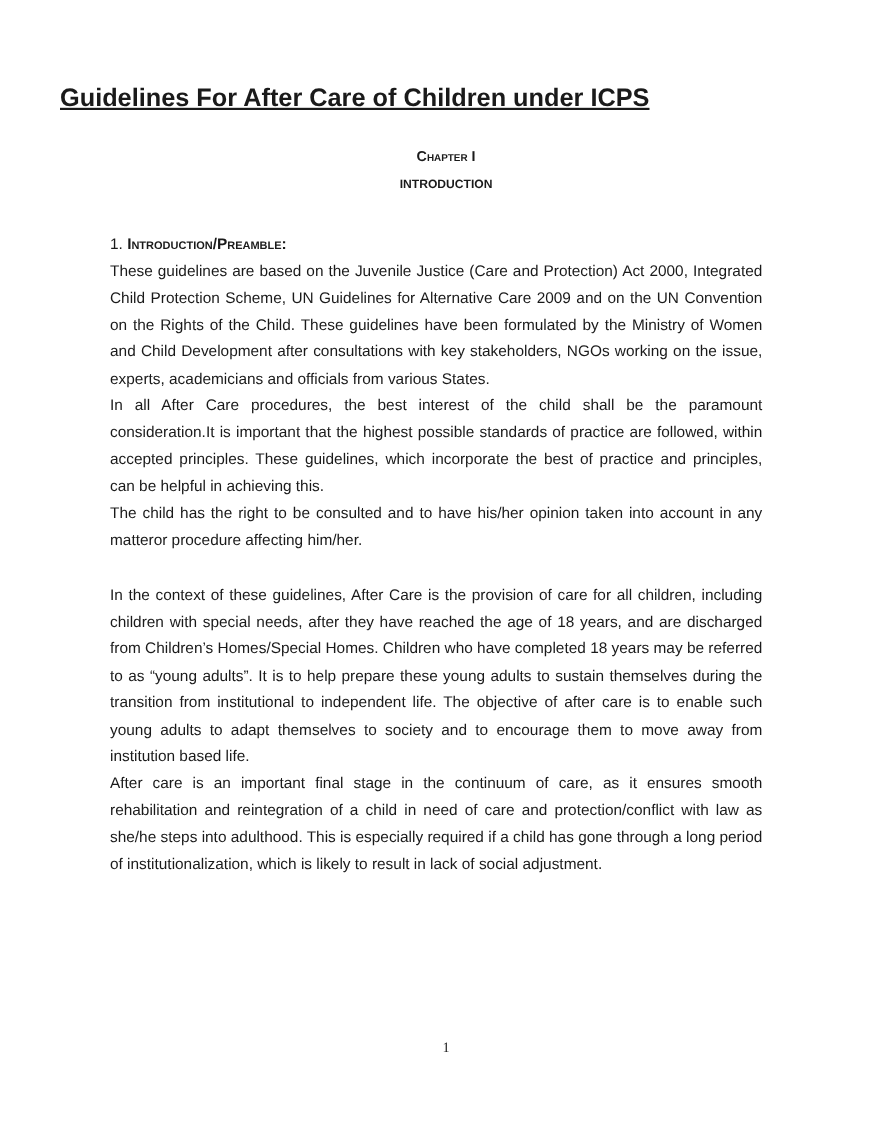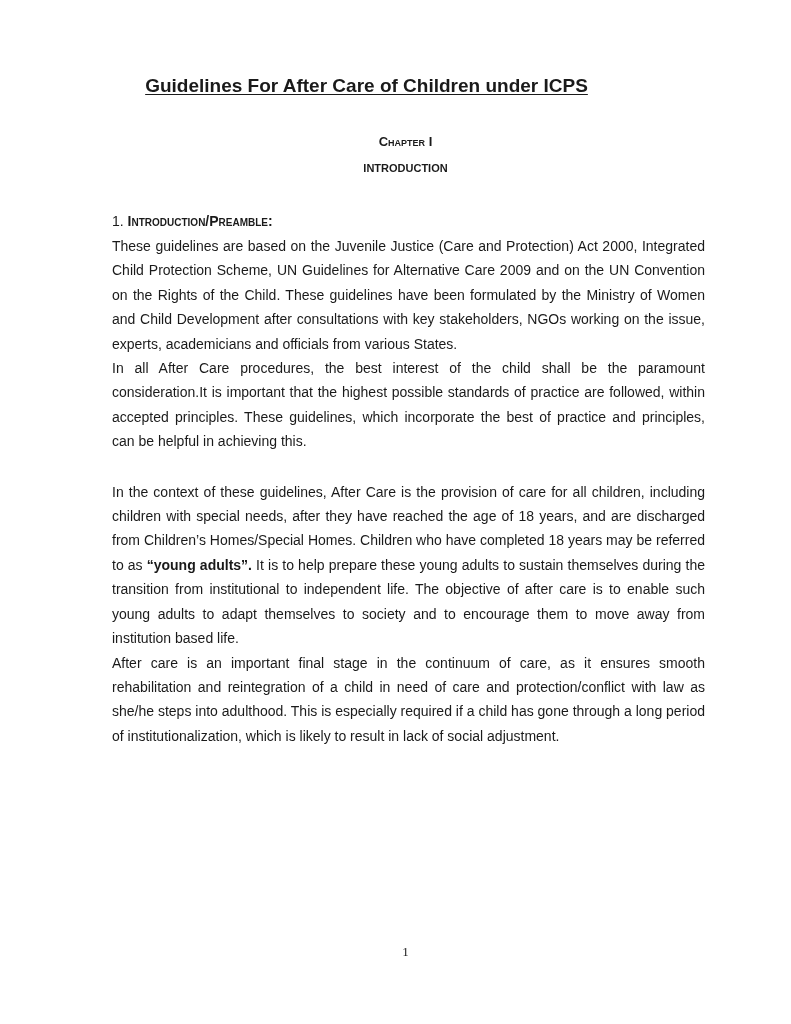--- a/index.html
+++ b/index.html
@@ -1,44 +1,45 @@
 <!DOCTYPE html>
 <html><head>
   <meta charset="utf-8">
   <style>
     html, body { margin: 0; padding: 0; background: #ffffff; }
     body { width: 791px; height: 1024px; position: relative; overflow: hidden; font-family: "Liberation Sans", sans-serif; color: #1a1a1a; }
     .page { position: absolute; left: 0; top: 0; width: 791px; height: 1024px; background: #fff; }
-    .title { position: absolute; top: 75px; left: 0; width: 645px; text-align: center; font-size: 19px; font-weight: bold; text-decoration: underline; text-underline-offset: 2px; padding-left: 44px; }
+    .title { position: absolute; top: 75px; left: 0; width: 645px; text-align: center; font-size: 23px; font-weight: bold; text-decoration: underline; text-underline-offset: 2px; }
     .chapter { position: absolute; top: 134px; left: 0; width: 811px; text-align: center; font-size: 13px; font-weight: bold; font-variant: small-caps; }
     .intro { position: absolute; top: 162px; left: 0; width: 811px; text-align: center; font-size: 11px; font-weight: bold; }
-    .content { position: absolute; left: 112px; top: 208px; width: 593px; font-size: 14px; line-height: 24.4px; }
+    .content { position: absolute; left: 100px; top: 208px; width: 593px; font-size: 14px; line-height: 24.4px; }
     .sec-head { font-weight: bold; margin: 0; height: 26px; line-height: 26px; }
     .sec-head .num { font-weight: normal; }
     .sec-head .sc { font-variant: small-caps; }
     p { margin: 0; text-align: justify; text-align-last: left; }
     .gap { height: 26px; }
     .pageno { position: absolute; top: 944px; left: 0; width: 811px; text-align: center; font-family: "Liberation Serif", serif; font-size: 13px; }
-    b.strong { font-weight: bold; }
+    b.strong { font-weight: normal; }
   </style>
 </head>
 <body>
 
 <div class="page">
   <div class="title">Guidelines For After Care of Children under ICPS</div>
   <div class="chapter">Chapter I</div>
   <div class="intro">INTRODUCTION</div>
 
   <div class="content">
     <div class="sec-head">
       <span class="num">1.</span>
       <span class="sc">Introduction/Preamble:</span>
     </div>
     <p>These guidelines are based on the Juvenile Justice (Care and Protection) Act 2000, Integrated Child Protection Scheme, UN Guidelines for Alternative Care 2009 and on the UN Convention on the Rights of the Child. These guidelines have been formulated by the Ministry of Women and Child Development after consultations with key stakeholders, NGOs working on the issue, experts, academicians and officials from various States.</p>
     <p>In all After Care procedures, the best interest of the child shall be the paramount consideration.It is important that the highest possible standards of practice are followed, within accepted principles. These guidelines, which incorporate the best of practice and principles, can be helpful in achieving this.</p>
+    <p>The child has the right to be consulted and to have his/her opinion taken into account in any matteror procedure affecting him/her.</p>
 
     <div class="gap"></div>
 
     <p><span>In the context of these guidelines, After Care is the provision of care for all children, including children with special needs, after they have reached the age of 18 years, and are discharged from Children’s Homes/Special Homes. Children who have completed 18 years may be referred to as </span><b class="strong">“young adults”.</b><span> It is to help prepare these young adults to sustain themselves during the transition from institutional to independent life. The objective of after care is to enable such young adults to adapt themselves to society and to encourage them to move away from institution based life.</span></p>
     <p>After care is an important final stage in the continuum of care, as it ensures smooth rehabilitation and reintegration of a child in need of care and protection/conflict with law as she/he steps into adulthood. This is especially required if a child has gone through a long period of institutionalization, which is likely to result in lack of social adjustment.</p>
   </div>
 
   <div class="pageno">1</div>
 </div>
 

